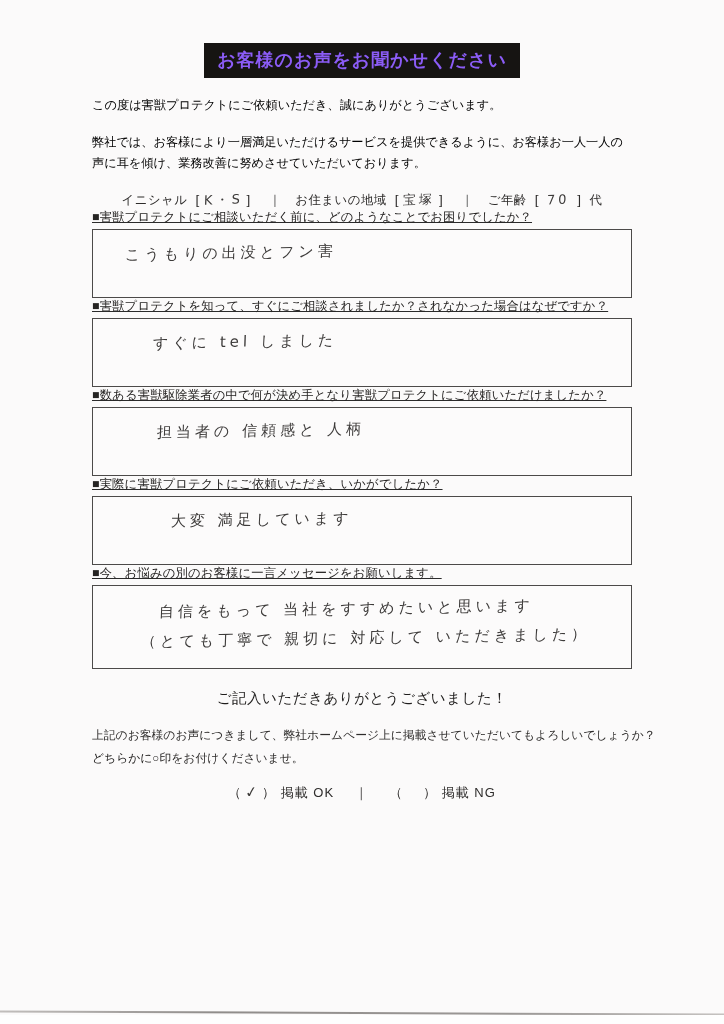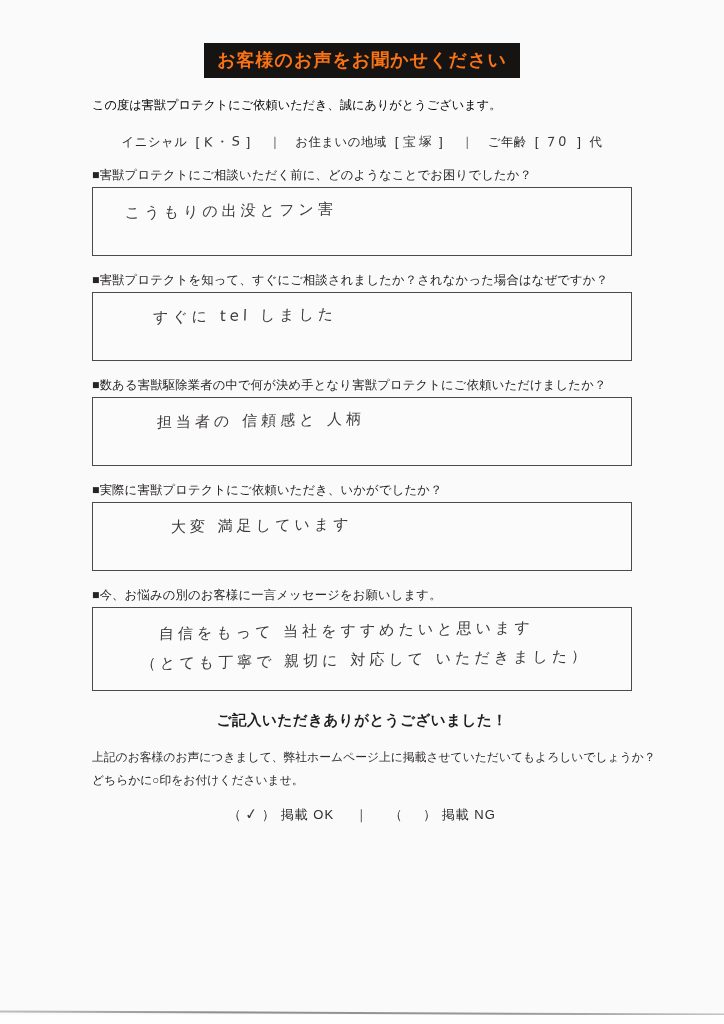--- a/index.html
+++ b/index.html
@@ -9,21 +9,21 @@
     margin:0 auto;
     background:#fbfafa;
     overflow:hidden;
     font-family:"Liberation Sans", sans-serif;
     color:#2b2b2b;
   }
   .banner {
     margin:43px auto 0 auto;
     width:fit-content;
     background:#161412;
-    color:#f97316;
+    color:#8b5cf6;
     font-size:18px;
     font-weight:bold;
     letter-spacing:1px;
     padding:5px 13px 6px 13px;
   }
   .content { padding:0 92px; }
   .intro {
     font-size:12.2px;
     line-height:1.78;
     margin:15px 0 0 0;
@@ -41,21 +41,21 @@
   .profile-row .sep { margin:0 10px; color:#3a3a3a; }
   .bracket { margin:0 4px; font-size:13.5px; }
   .hw {
     font-family:"DejaVu Sans", sans-serif;
     color:#3d3b3a;
     display:inline-block;
     transform:rotate(-1deg) skewX(-3deg);
     letter-spacing:3px;
   }
   .hw-inline { font-size:13px; transform:rotate(-2deg) skewX(-4deg); }
-  .q { margin-top:16px; }
+  .q { margin-top:0;text-decoration:underline; }
   .q-label {
     font-size:12.3px;
     letter-spacing:0.2px;
     margin:0 0 3px 0;
     color:#262423;
     white-space:nowrap;
   }
   .answer-box {
     border:1.5px solid #4c4a49;
     background:#fcfbfb;
@@ -72,21 +72,21 @@
   .q1 .answer { padding-left:24px; }
   .q2 .answer { padding-left:52px; }
   .q3 .answer { padding-left:56px; }
   .q4 .answer { padding-left:70px; }
   .q5 .answer { padding-left:58px; }
   .q5 .answer-line2 { padding-left:40px; margin-top:2px; }
   .thanks {
     margin-top:20px;
     text-align:center;
     font-size:14.5px;
-    font-weight:bold;
+    font-weight:normal;
     letter-spacing:0.5px;
     color:#1f1d1c;
   }
   .publish-text {
     margin-top:16px;
     font-size:11.8px;
     line-height:1.95;
     white-space:nowrap;
     color:#2e2c2b;
   }
@@ -131,20 +131,21 @@
 
 <div class="page">
 
   <div class="banner">
     <span>お客様のお声をお聞かせください</span>
   </div>
 
   <div class="content">
 
     <p class="intro first">この度は害獣プロテクトにご依頼いただき、誠にありがとうございます。</p>
+    <p class="intro">弊社では、お客様により一層満足いただけるサービスを提供できるように、お客様お一人一人の声に耳を傾け、業務改善に努めさせていただいております。</p>
 
     <div class="profile-row">
       <span>
         <span>イニシャル</span>
         <span class="bracket">[</span><span class="hw hw-inline">K・S</span><span class="bracket">]</span>
       </span>
       <span class="sep">｜</span>
       <span>
         <span>お住まいの地域</span>
         <span class="bracket">[</span><span class="hw hw-inline">宝塚</span><span class="bracket">]</span>

